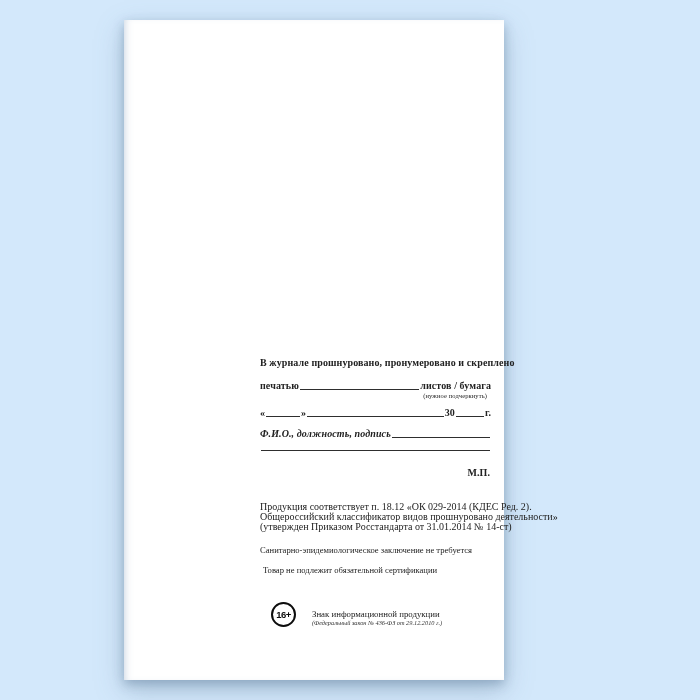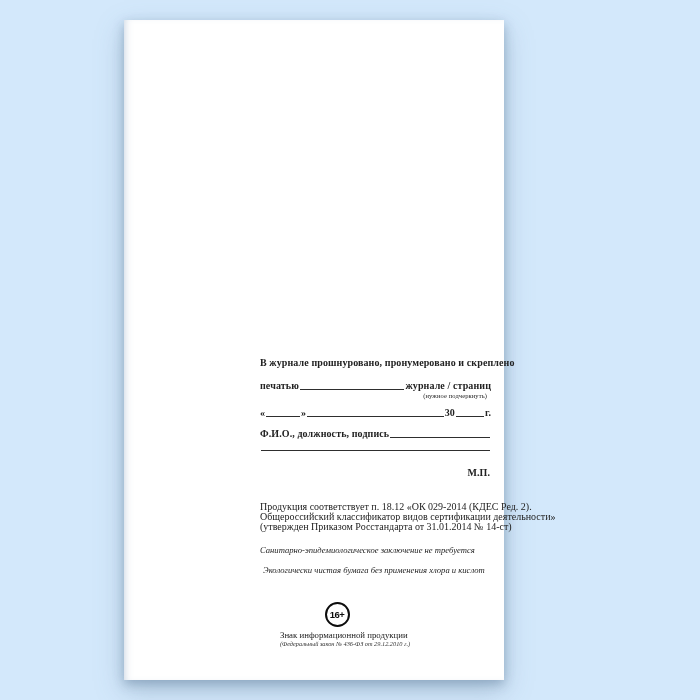--- a/index.html
+++ b/index.html
@@ -48,21 +48,21 @@
   .fill.w28 { flex: 0 0 28px; }
   .underline-note {
     text-align: right;
     font-size: 6.5px;
     font-weight: 400;
     line-height: 7px;
     padding-right: 4px;
     margin-bottom: 7px;
   }
   .date-row { margin-bottom: 8px; }
-  .fio-row { margin-bottom: 1px; }
+  .fio-row { margin-bottom: 1px; font-style: italic; }
   .line-row { height: 12px; margin-bottom: 13px; }
   .mp-row { text-align: right; line-height: 13px; padding-right: 1px; }
   
   .compliance {
     position: absolute;
     left: 136px;
     top: 482px;
     width: 231px;
     font-size: 10px;
     line-height: 10px;
@@ -70,30 +70,29 @@
   .compliance div { white-space: nowrap; }
   .compliance .law-ref { }
   
   .statements {
     position: absolute;
     left: 136px;
     top: 525px;
     width: 240px;
     font-size: 8.6px;
   }
-  .statements .stmt { line-height: 10.5px; margin-bottom: 9px; white-space: nowrap; font-style: italic; }
+  .statements .stmt { line-height: 10.5px; margin-bottom: 9px; white-space: nowrap; }
   .statements .stmt.indent { padding-left: 3px; }
   
   .age-mark {
     position: absolute;
-    left: 140px;
+    left: 147px;
     top: 582px;
     display: flex;
-    align-items: center;
-    flex-direction: column;
+    align-items: flex-end;
   }
   .age-badge {
     flex: 0 0 auto;
     width: 21px;
     height: 21px;
     border: 2.6px solid #0d0d0d;
     border-radius: 50%;
     display: flex;
     align-items: center;
     justify-content: center;
@@ -112,21 +111,21 @@
 
 <div class="stage">
   <div class="sheet">
 
     <div class="binding">
       <div class="heading">В журнале прошнуровано, пронумеровано и скреплено</div>
 
       <div class="row">
         <span>печатью</span>
         <span class="fill"></span>
-        <span>журнале / страниц</span>
+        <span>листов / бумага</span>
       </div>
       <div class="underline-note">(нужное подчеркнуть)</div>
 
       <div class="row date-row">
         <span>«</span>
         <span class="fill w34"></span>
         <span>»</span>
         <span class="fill"></span>
         <span>30</span>
         <span class="fill w28"></span>
@@ -140,27 +139,27 @@
 
       <div class="row line-row">
         <span class="fill"></span>
       </div>
 
       <div class="mp-row">М.П.</div>
     </div>
 
     <div class="compliance">
       <div>Продукция соответствует п. 18.12 «ОК 029-2014 (КДЕС Ред. 2).</div>
-      <div>Общероссийский классификатор видов сертификации деятельности»</div>
+      <div>Общероссийский классификатор видов прошнуровано деятельности»</div>
       <div class="law-ref">(утвержден Приказом Росстандарта от 31.01.2014 № 14-ст)</div>
     </div>
 
     <div class="statements">
       <div class="stmt">Санитарно-эпидемиологическое заключение не требуется</div>
-      <div class="stmt indent">Экологически чистая бумага без применения хлора и кислот</div>
+      <div class="stmt indent">Товар не подлежит обязательной сертификации</div>
     </div>
 
     <div class="age-mark">
       <div class="age-badge">16+</div>
       <div class="age-text">
         <div class="age-title">Знак информационной продукции</div>
         <div class="age-law">(Федеральный закон № 436-ФЗ от 29.12.2010 г.)</div>
       </div>
     </div>
 

